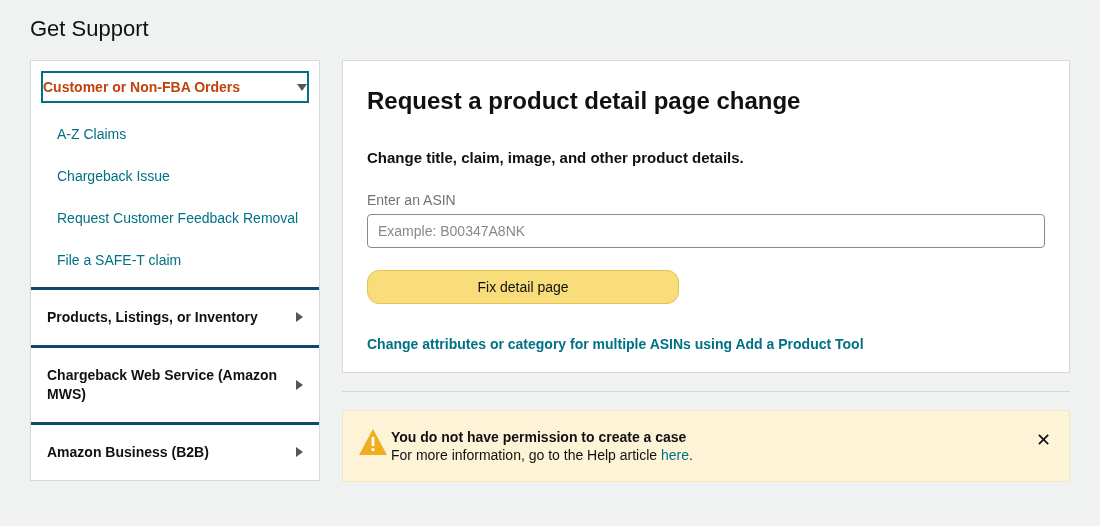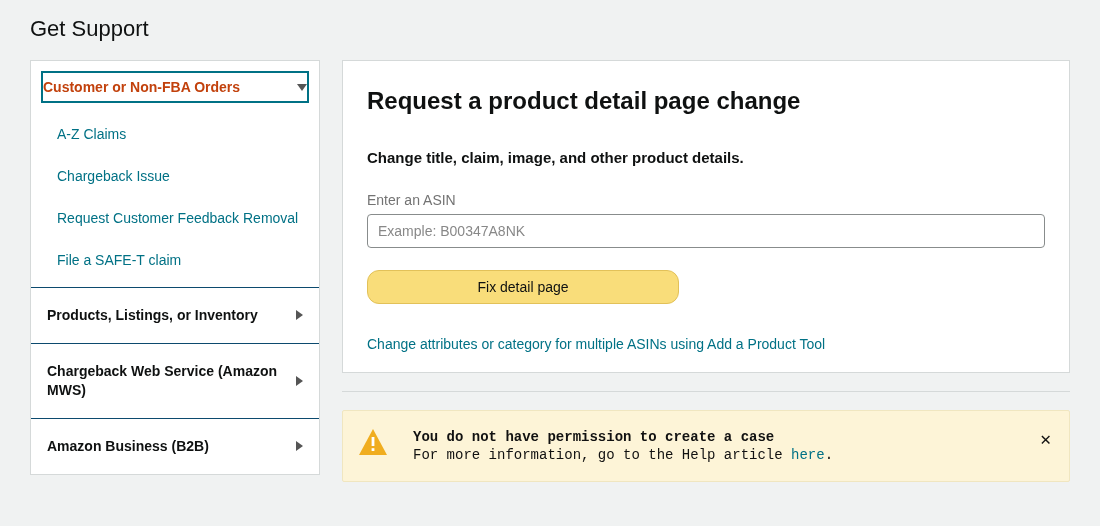--- a/index.html
+++ b/index.html
@@ -56,21 +56,21 @@
     .sub-list li {
       padding: 12px 0;
     }
     .sub-list a {
       color: #007185;
       font-size: 14px;
       text-decoration: none;
       cursor: pointer;
     }
     .cat-row {
-      border-top: 1px solid #0c4a6e;
+      border-top: 3px solid #0c4a6e;
       padding: 18px 16px;
       display: flex;
       align-items: center;
       justify-content: space-between;
       cursor: pointer;
     }
     .cat-row .label {
       font-size: 14px;
       font-weight: 700;
       color: #0f1111;
@@ -127,41 +127,41 @@
       border: 1px solid #e2c159;
       background: #f9dd7a;
       border-radius: 12px;
       font-size: 14px;
       color: #0f1111;
       cursor: pointer;
     }
     .card .link-line {
       margin-top: 32px;
       font-size: 14px;
+      font-weight: bold;
     }
     .card .link-line a {
       color: #007185;
       text-decoration: none;
       cursor: pointer;
     }
     .divider {
       border: 0;
       border-top: 1px solid #d5d9d9;
       margin: 18px 0;
     }
     .alert {
       background: #fdf4d7;
       border: 1px solid #f0e6c0;
       border-radius: 2px;
       display: flex;
       align-items: flex-start;
       padding: 18px 16px;
-      gap: 26px;
+      gap: 4px;
       position: relative;
-      font-family: Liberation Mono, monospace;
     }
     .alert .warn-icon svg { display: block; }
     .alert .alert-body { flex: 1; font-size: 14px; color: #111; }
     .alert .alert-body .title { font-weight: 700; margin-bottom: 2px; }
     .alert .alert-body a { color: #007185; text-decoration: none; cursor: pointer; }
     .alert .close {
       cursor: pointer;
       font-size: 18px;
       line-height: 1;
       color: #111;

